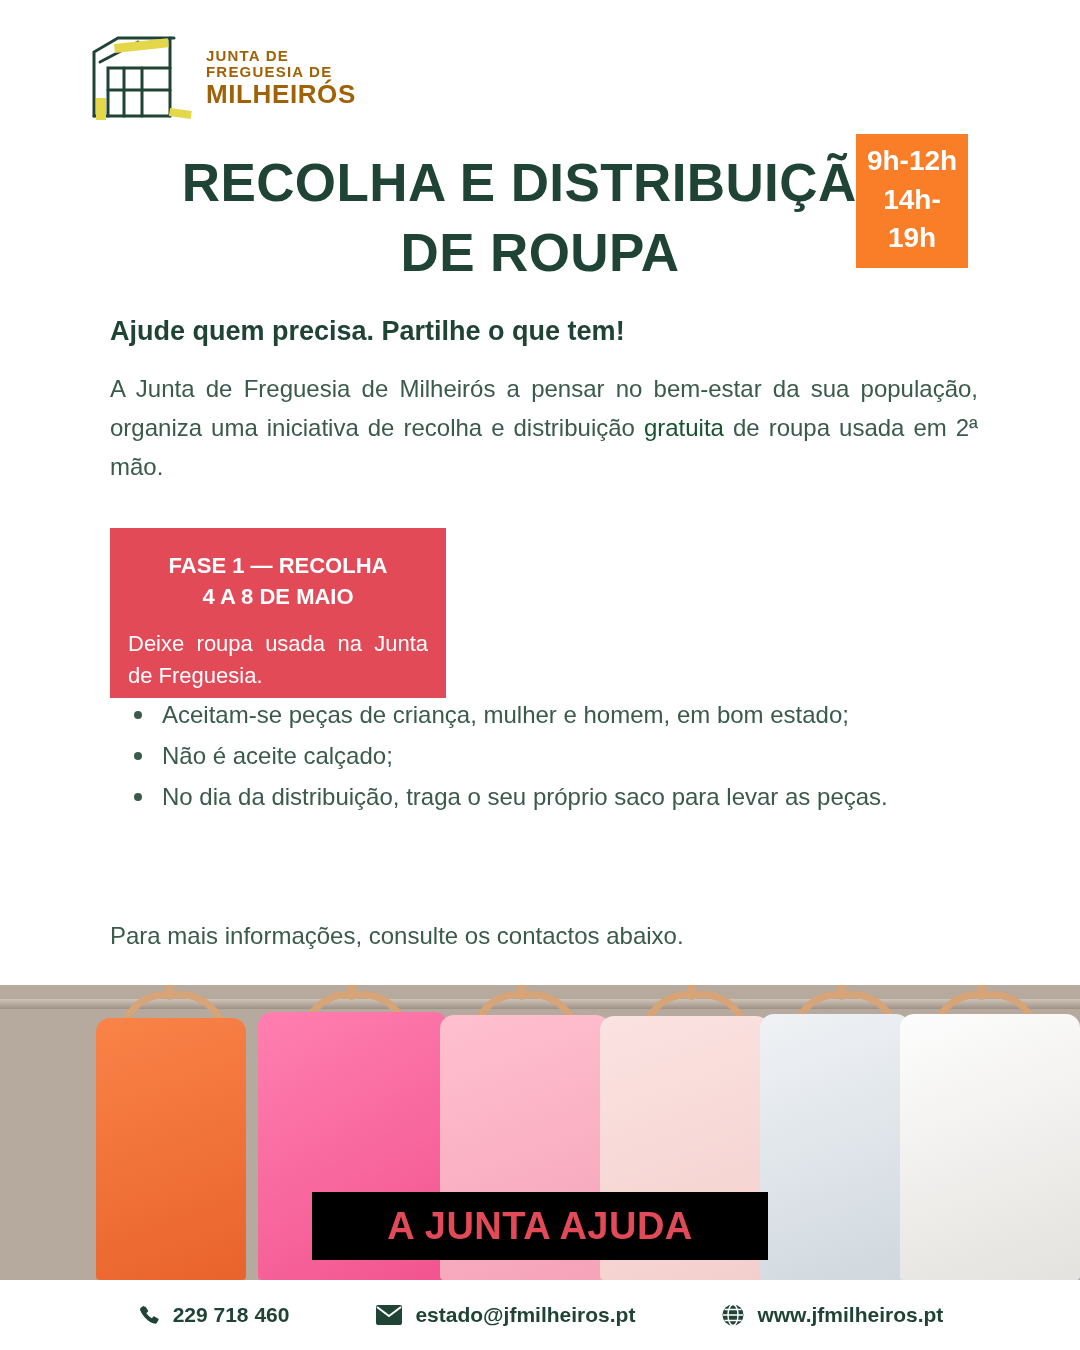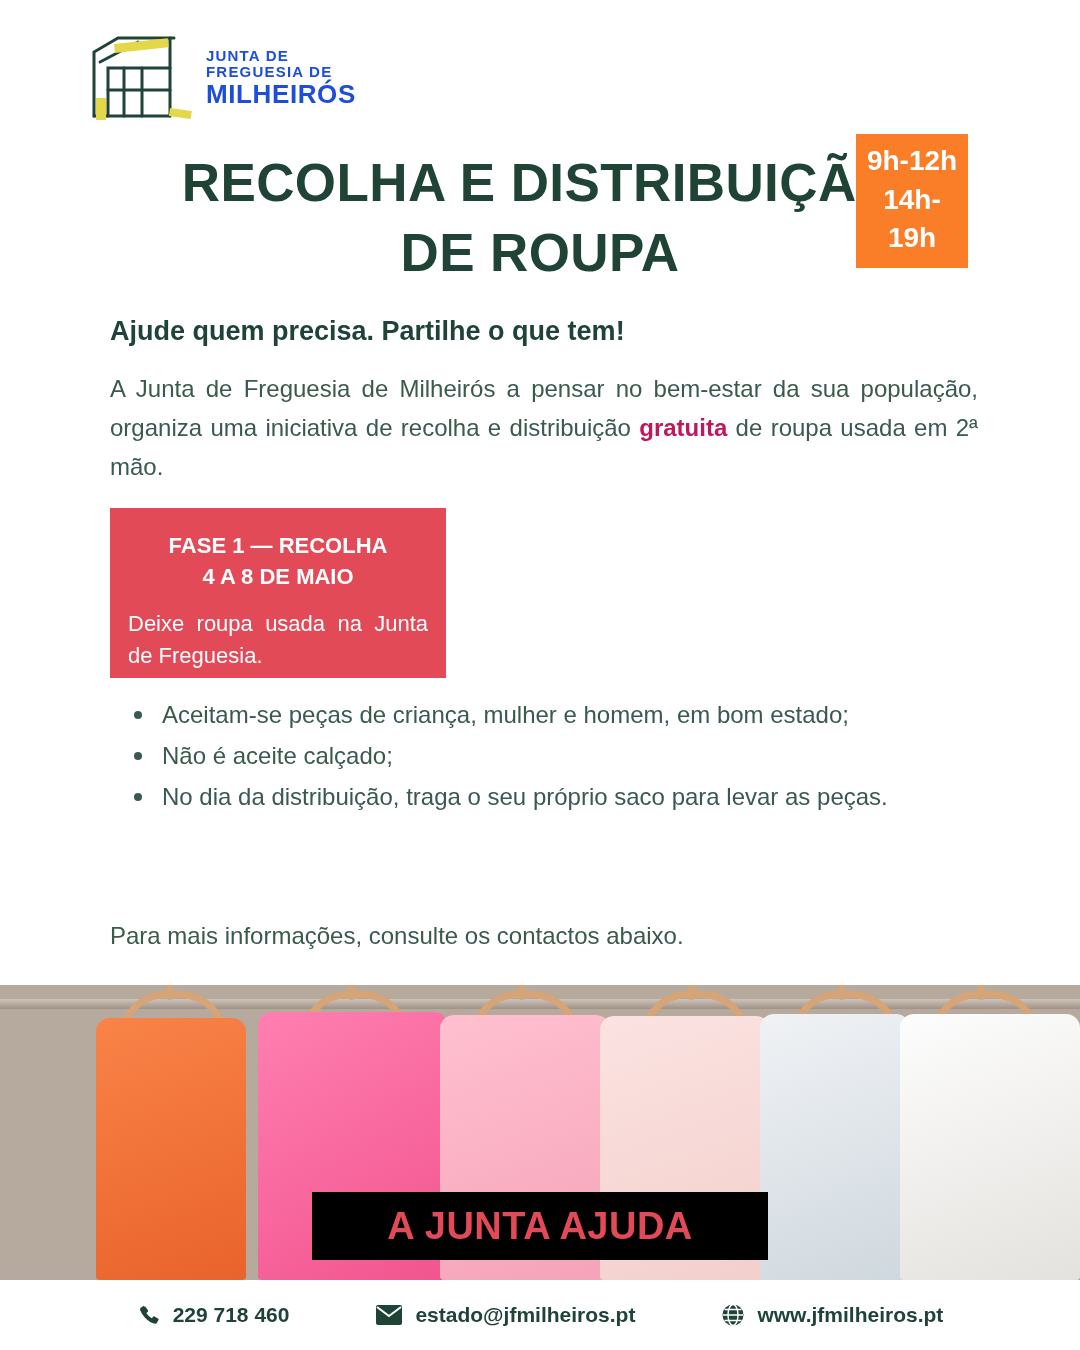--- a/index.html
+++ b/index.html
@@ -25,21 +25,21 @@
     align-items: center;
     gap: 10px;
   }
   .logo-mark {
     width: 118px;
     height: 100px;
     position: relative;
   }
   .logo-text {
     line-height: 1.05;
-    color: #1d4ed8;
+    color: #a16207;
   }
   .logo-l1, .logo-l2 {
     font-size: 15px;
     font-weight: 700;
     letter-spacing: 1.2px;
   }
   .logo-l3 {
     font-size: 26px;
     font-weight: 700;
     letter-spacing: 0.6px;
@@ -74,29 +74,29 @@
     margin: 0 0 22px 0;
   }
   .para {
     font-size: 24px;
     line-height: 1.63;
     color: #3a5a4c;
     text-align: justify;
     margin: 0;
   }
   .para b {
-    color: #be185d;
-    font-weight: 700;
+    color: #14532d;
+    font-weight: 400;
   }
 
   
   .phases {
     position: absolute;
     left: 110px;
-    top: 508px;
+    top: 528px;
     width: 692px;
     height: 200px;
     padding-left: 16px;
   }
   .phase {
     position: absolute;
     color: #ffffff;
     box-sizing: border-box;
   }
   .phase-1 {

